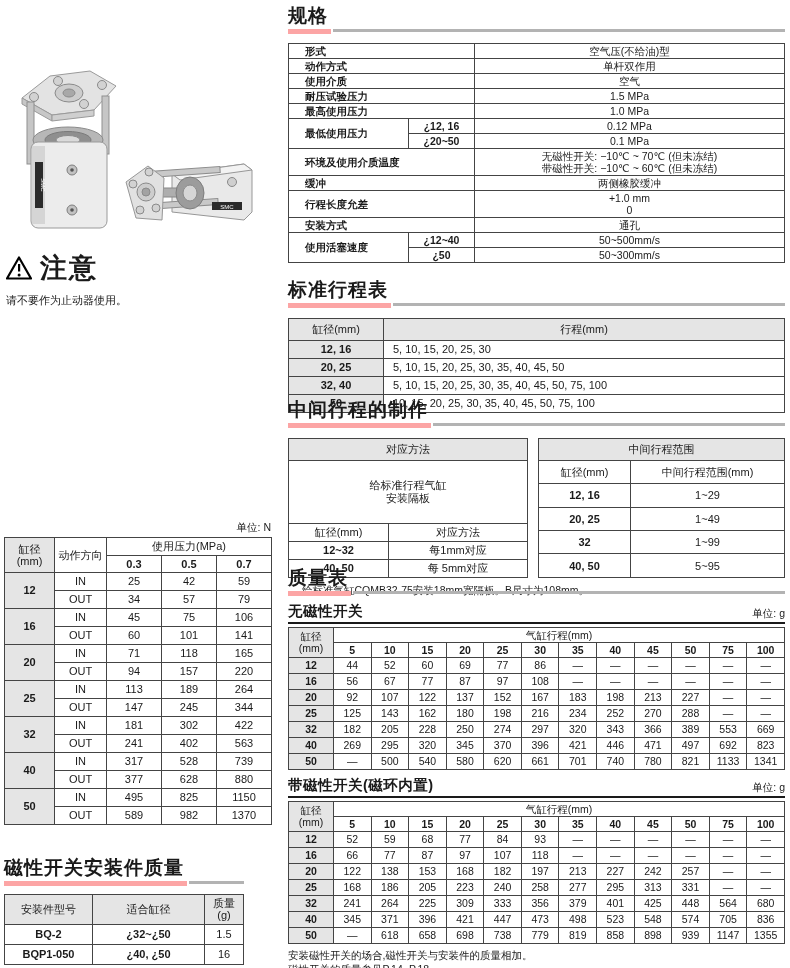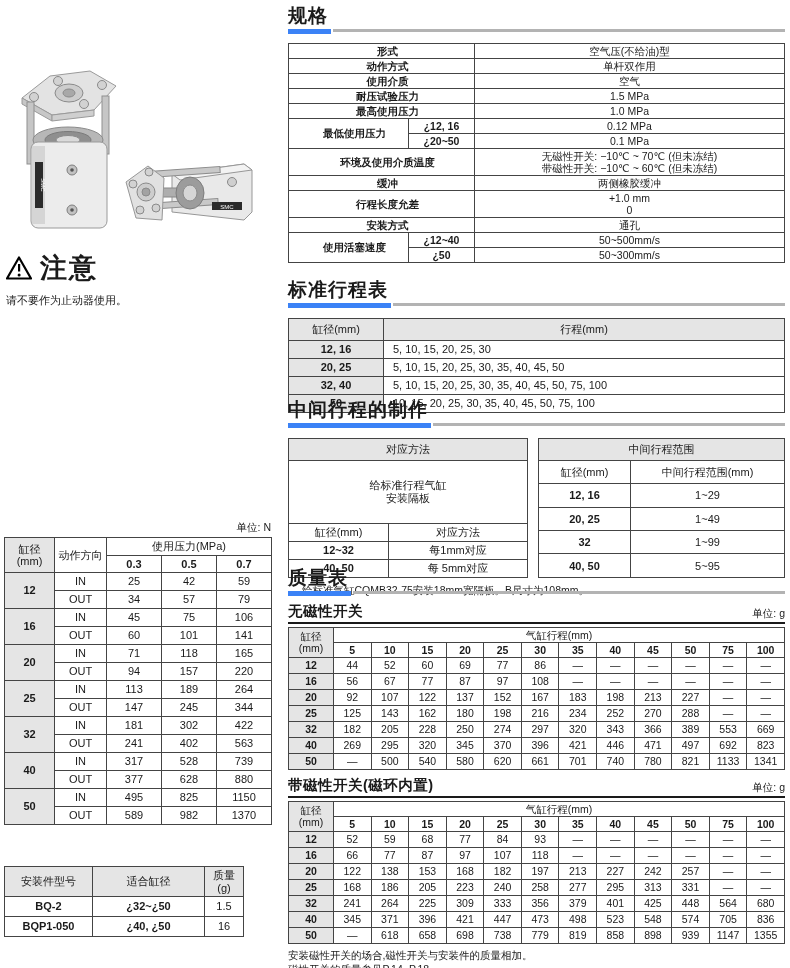--- a/index.html
+++ b/index.html
@@ -5,34 +5,34 @@
   * { margin:0; padding:0; box-sizing:border-box; }
   html,body { width:790px; height:968px; background:#fff; color:#1a1a1a;
     font-family:"Liberation Sans","DejaVu Sans",sans-serif; font-size:11px; overflow:hidden; }
   .page { position:relative; width:790px; height:968px; }
   .col-left  { position:absolute; left:4px;  top:0; width:272px; height:868px;text-decoration:underline; }
   .col-right { position:absolute; left:288px; top:0; width:497px; height:968px; }
 
   
   .sec-title { display:flex; align-items:flex-end; font-size:19px; font-weight:bold;
     letter-spacing:1px; line-height:1.1; }
-  .sec-title .t { border-bottom:5px solid #3b82f6; padding:0 3px 2px 0; white-space:nowrap; }
+  .sec-title .t { border-bottom:5px solid #fca5a5; padding:0 3px 2px 0; white-space:nowrap; }
   .sec-title::after { content:""; flex:1; height:3px; background:#b3b3b3; margin:0 0 2px 2px; }
 
   .unit-row { text-align:right; font-size:10.5px; margin:3px 1px 2px 0; }
 
   table { border-collapse:collapse; width:100%; table-layout:fixed; }
   td,th { border:1px solid #444; text-align:center; vertical-align:middle; font-weight:normal; }
   .hdr { background:#e5e5e5; }
 
   
   .spec-section { position:absolute; left:0; top:6px; width:497px; }
   .spec-table { margin-top:9px; font-size:10.5px; }
   .spec-table td { padding:1px 4px; line-height:12px; }
-  .spec-table .spec-lbl { text-align:center; font-weight:bold; padding-left:16px; }
+  .spec-table .spec-lbl { text-align:left; font-weight:bold; padding-left:16px; }
   .spec-table .spec-sub { font-weight:bold; }
 
   
   .stroke-section { position:absolute; left:0; top:280px; width:497px; }
   .stroke-table { margin-top:10px; }
   .stroke-table th { padding:3px 2px; }
   .stroke-table td { padding:2.5px 4px; line-height:12px; }
   .stroke-table td.c0 { background:#e5e5e5; font-weight:bold; }
   .stroke-table td.c1 { text-align:left; padding-left:9px; }
 
@@ -264,20 +264,23 @@
               <td class="dir">OUT</td>
               <td>589</td>
               <td>982</td>
               <td>1370</td>
             </tr>
           </tbody>
       </table>
     </div>
 
     <div class="mount-section">
+      <div class="sec-title">
+        <span class="t">磁性开关安装件质量</span>
+      </div>
       <table class="mount-table">
         <colgroup>
             <col class="mc0">
             <col class="mc1">
             <col>
           </colgroup>
         <thead>
           <tr>
             <th class="hdr">安装件型号</th>
             <th class="hdr">适合缸径</th>

